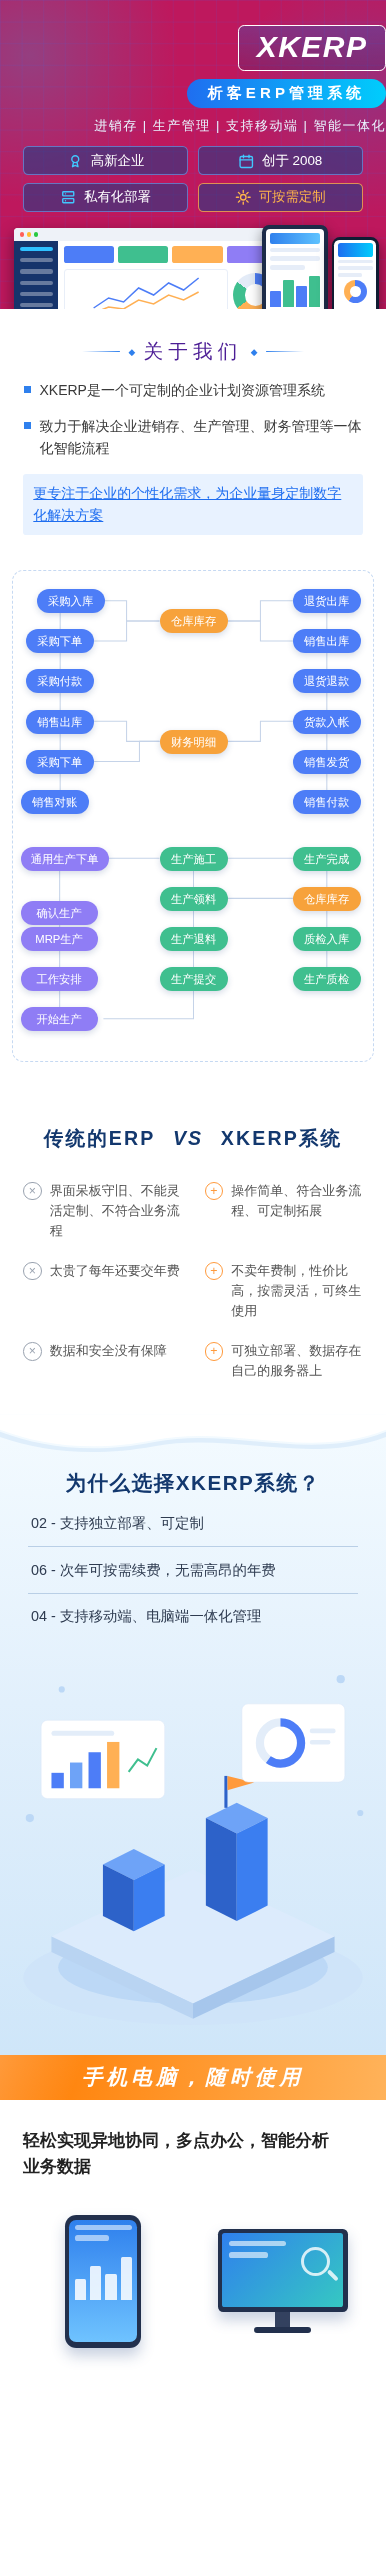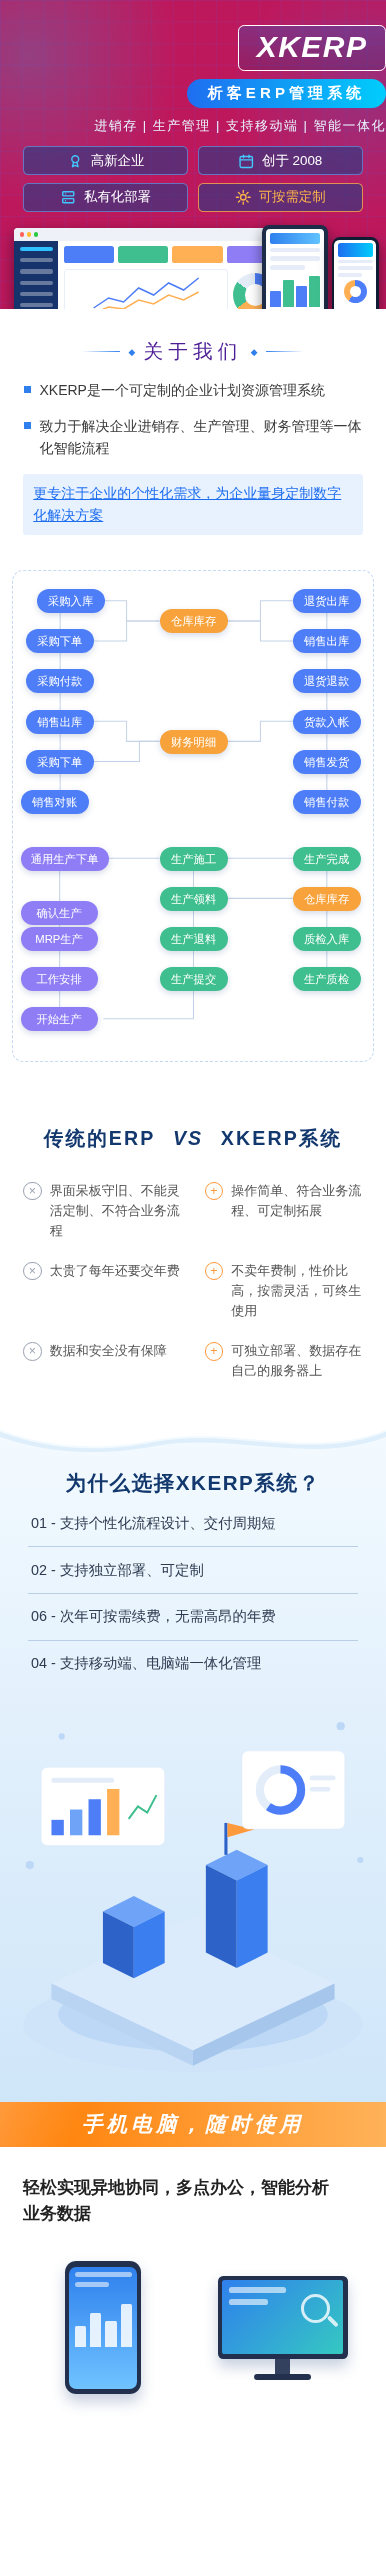--- a/index.html
+++ b/index.html
@@ -408,21 +408,20 @@
     </div>
   </section>
 
   <section class="why-section">
     <svg class="why-wave" width="386" height="52" viewBox="0 0 750 100">
       <path d="M0 0 H750 V30 C600 90 450 20 300 50 C180 74 80 60 0 30 Z" fill="#ffffff"></path>
       <path d="M0 34 C80 64 180 78 300 54 C450 24 600 94 750 34 V44 C600 100 450 34 300 62 C180 84 80 72 0 44 Z" fill="#dfeefb"></path>
     </svg>
     <div class="why-title">为什么选择XKERP系统？</div>
     <div class="why-list">
-      <div class="why-item">01 - 支持个性化流程设计、交付周期短</div>
       <div class="why-item">02 - 支持独立部署、可定制</div>
       <div class="why-item">06 - 次年可按需续费，无需高昂的年费</div>
       <div class="why-item">04 - 支持移动端、电脑端一体化管理</div>
     </div>
 
     <svg class="why-illo" width="386" height="412" viewBox="0 0 750 800">
       <ellipse cx="375" cy="650" rx="330" ry="92" fill="#cfe4f9"></ellipse>
       <ellipse cx="375" cy="630" rx="262" ry="72" fill="#bcd8f6"></ellipse>
       <polygon points="100,570 375,440 650,570 375,700" fill="#dcebfc"></polygon>
       <polygon points="100,570 375,700 375,730 100,600" fill="#b9d4f2"></polygon>

